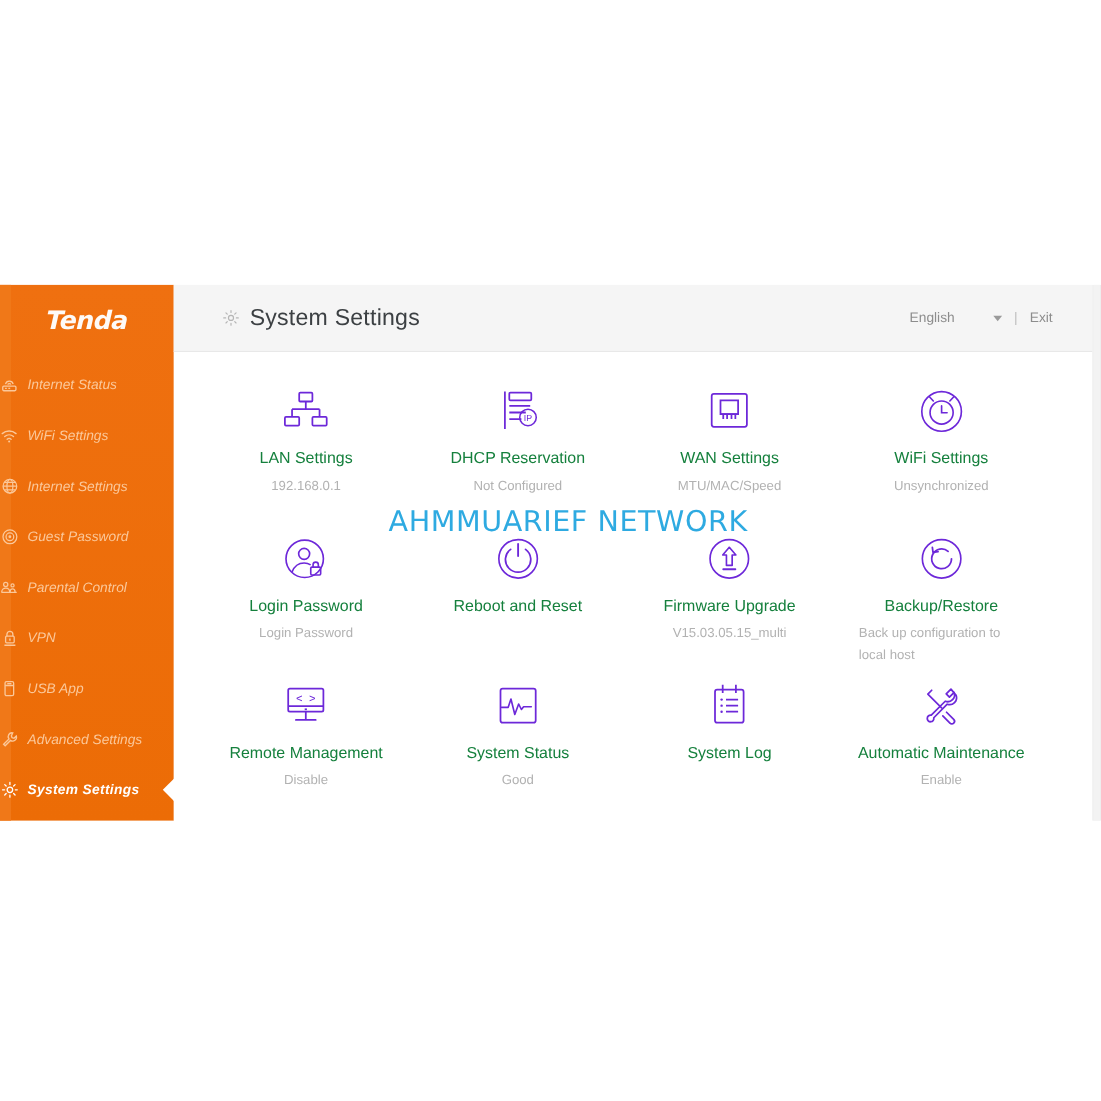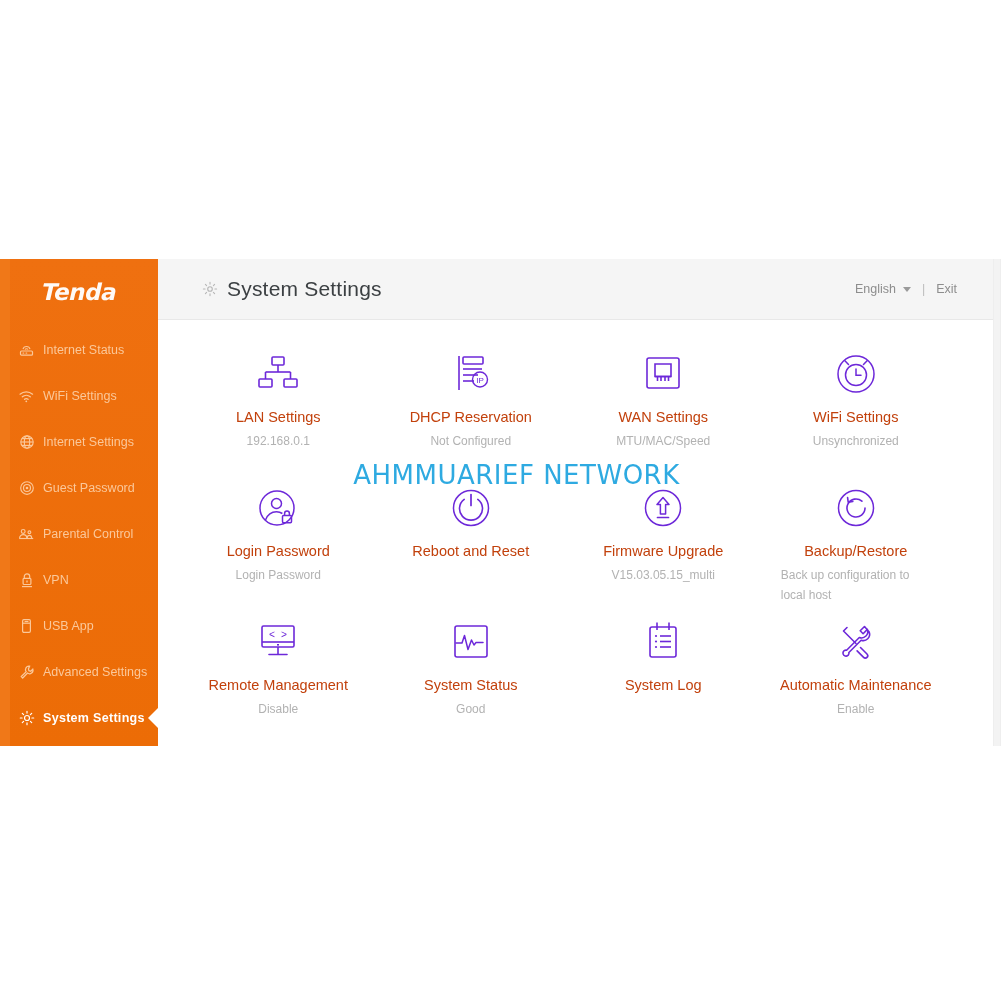--- a/index.html
+++ b/index.html
@@ -85,26 +85,26 @@
   }
 
   .nav {
     margin-top: 6px;
   }
   .nav-item {
     position: relative;
     display: flex;
     align-items: center;
     height: 46px;
-    padding-left: 18px;
     box-sizing: border-box;
     color: #fbc89a;
     font-size: 12.5px;
     cursor: pointer;
     user-select: none;
+    font-style: italic;
   }
   .nav-item .nav-icon {
     width: 17px;
     height: 16px;
     margin-right: 8px;
     display: inline-flex;
     align-items: center;
     justify-content: center;
     flex: 0 0 auto;
     color: #fbc89a;
@@ -169,20 +169,21 @@
     transform: translateY(-50%);
     display: flex;
     align-items: center;
     font-size: 12.5px;
     color: #8d8d8d;
   }
   .lang-select {
     display: flex;
     align-items: center;
     cursor: pointer;
+    gap: 28px;
   }
   .caret {
     margin-left: 7px;
     width: 0; height: 0;
     border-left: 4px solid transparent;
     border-right: 4px solid transparent;
     border-top: 5px solid #9a9a9a;
   }
   .divider-pipe {
     margin: 0 11px;
@@ -211,21 +212,21 @@
     height: 52px;
     display: flex;
     align-items: center;
     justify-content: center;
     color: #6d28d9;
   }
   .tile-icon svg { display: block; }
   .tile-label {
     margin-top: 8px;
     font-size: 14.5px;
-    color: #c2410c;
+    color: #15803d;
     text-align: center;
     line-height: 1.25;
   }
   .tile-sub {
     margin-top: 6px;
     font-size: 12px;
     color: #b2b2b2;
     line-height: 1.65;
     max-width: 150px;
   }

